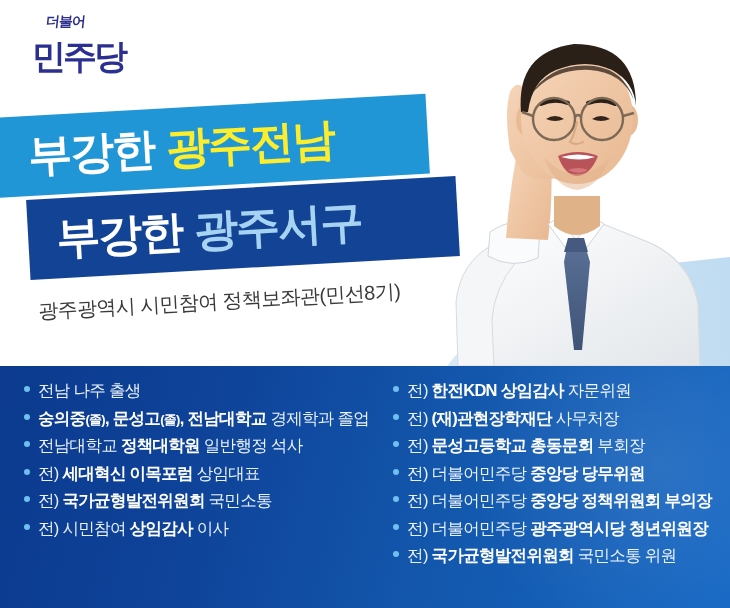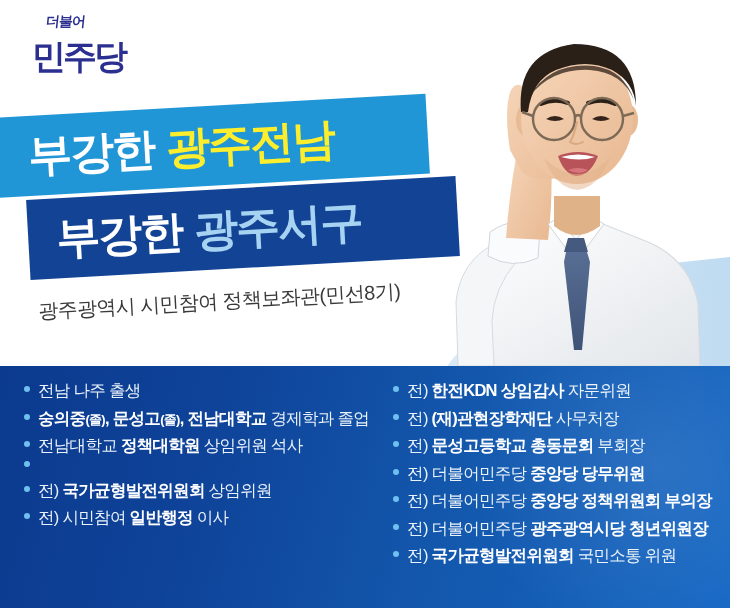--- a/index.html
+++ b/index.html
@@ -273,32 +273,33 @@
           <div class="bullet-item">
             <span class="dot"></span>
             <span><span>전남 나주 출생</span></span>
           </div>
           <div class="bullet-item">
             <span class="dot"></span>
             <span><b>숭의중</b><b class="sm">(졸)</b><b>, </b><b>문성고</b><b class="sm">(졸)</b><b>, </b><b>전남대학교</b><span> 경제학과 졸업</span></span>
           </div>
           <div class="bullet-item">
             <span class="dot"></span>
-            <span><span>전남대학교 </span><b>정책대학원</b><span> 상임위원 석사</span></span>
-          </div>
-          <div class="bullet-item">
-            <span class="dot"></span>
-          </div>
-          <div class="bullet-item">
-            <span class="dot"></span>
-            <span><span>전) </span><b>국가균형발전위원회</b><span> 상임위원</span></span>
-          </div>
-          <div class="bullet-item">
-            <span class="dot"></span>
-            <span><span>전) 시민참여 </span><b>일반행정</b><span> 이사</span></span>
+            <span><span>전남대학교 </span><b>정책대학원</b><span> 일반행정 석사</span></span>
+          </div>
+          <div class="bullet-item">
+            <span class="dot"></span>
+            <span><span>전) </span><b>세대혁신 이목포럼</b><span> 상임대표</span></span>
+          </div>
+          <div class="bullet-item">
+            <span class="dot"></span>
+            <span><span>전) </span><b>국가균형발전위원회</b><span> 국민소통</span></span>
+          </div>
+          <div class="bullet-item">
+            <span class="dot"></span>
+            <span><span>전) 시민참여 </span><b>상임감사</b><span> 이사</span></span>
           </div>
         </div>
       <div class="col col-right" id="right-col">
           <div class="bullet-item">
             <span class="dot"></span>
             <span><span>전) </span><b>한전KDN 상임감사</b><span> 자문위원</span></span>
           </div>
           <div class="bullet-item">
             <span class="dot"></span>
             <span><span>전) </span><b>(재)관현장학재단</b><span> 사무처장</span></span>

